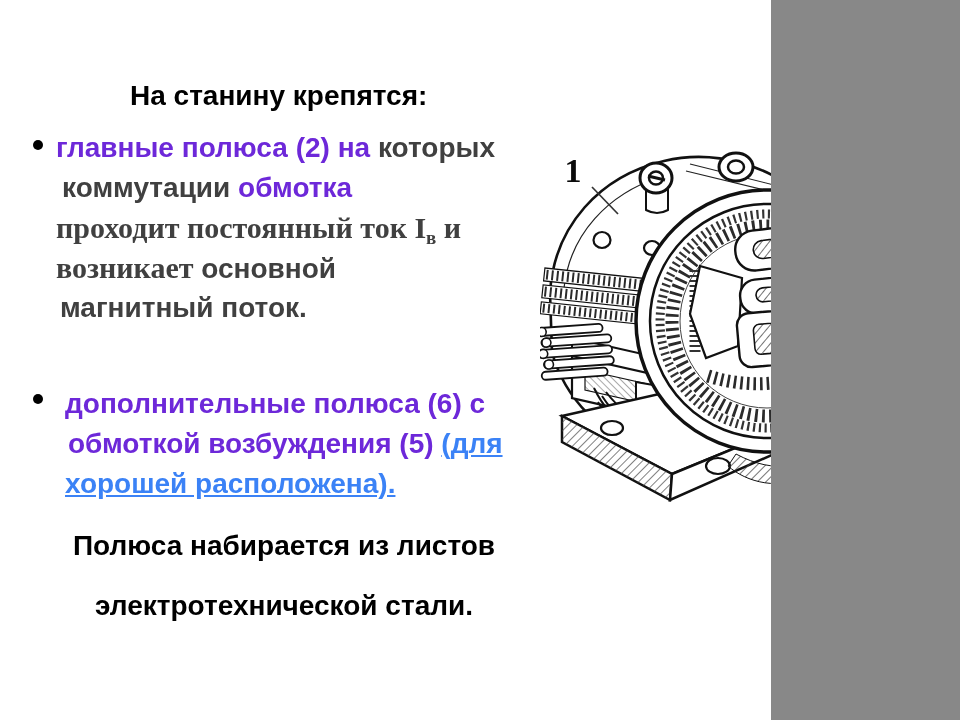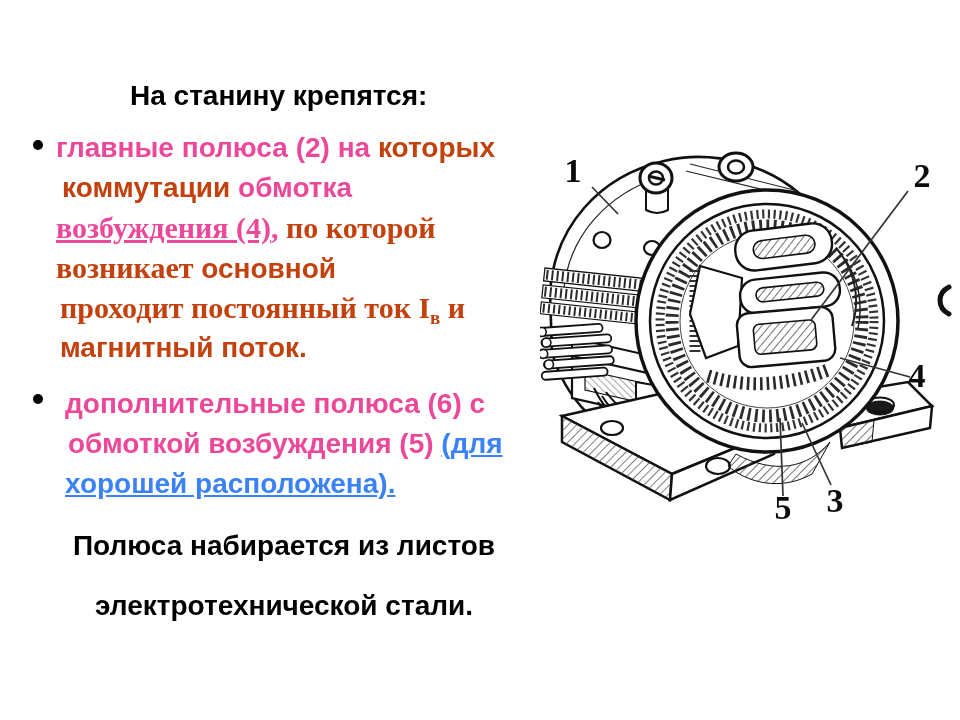--- a/index.html
+++ b/index.html
@@ -1,17 +1,17 @@
 <!DOCTYPE html>
 <html><head>
 <meta charset="utf-8">
 <style>
   html,body{margin:0;padding:0;background:#888;}
   .slide{
-    position:relative;width:960px;height:720px;background:#ffffff;
+    position:relative;width:771px;height:720px;background:#ffffff;
     overflow:hidden;font-family:"Liberation Sans",sans-serif;
   }
   .title{
     position:absolute;left:130px;top:80px;
     font-size:28px;font-weight:700;color:#000;white-space:nowrap;
   }
   .bullet-dot{
     position:absolute;width:10px;height:10px;border-radius:50%;background:#000;
   }
   .dot1{left:33px;top:140px;}
@@ -25,22 +25,22 @@
   }
   .b1 .ln:nth-child(2){padding-left:6px;}
   .b1 .ln:nth-child(5),.b1 .ln:nth-child(6){padding-left:4px;}
   .b2 .ln:nth-child(1){padding-left:9px;}
   .b2 .ln:nth-child(2){padding-left:12px;}
   .b2 .ln:nth-child(3){padding-left:9px;}
   .footer{
     position:absolute;left:28px;top:506px;width:512px;text-align:center;
   }
   .footer .ln{font-size:28px;margin-top:20px;}
-  .c-red{color:#ec4899;}
-  .c-blue{color:#c2410c;}
+  .c-red{color:#6d28d9;}
+  .c-blue{color:#404040;}
   .c-black{color:#3b82f6;text-decoration:underline;}
   .f-serif{font-family:"Liberation Serif",serif;font-size:30px;}
   .u{text-decoration:underline;}
   .ln sub{font-size:19px;line-height:0;vertical-align:-6px;}
   .figure{position:absolute;left:540px;top:130px;}
   .fig-label{
     font-family:"Liberation Serif",serif;font-weight:700;font-size:34px;fill:#0b0b0b;
   }
 </style>
 </head>
@@ -49,23 +49,22 @@
 <div class="slide">
 
   <div class="title">На станину крепятся:</div>
 
   <div class="bullet-dot dot1"></div>
   <div class="bullet-dot dot2"></div>
 
   <div class="tblock b1">
     <div class="ln"><span class="c-red"> главные полюса (2)  на </span><span class="c-blue">которых</span></div>
     <div class="ln"><span class="c-blue">коммутации </span><span class="c-red">обмотка</span></div>
-    <div class="ln"><span class="c-red f-serif u">возбуждения (4)</span><span class="c-red f-serif">,</span><span class="c-blue f-serif"> по которой</span></div>
+    <div class="ln"><span class="c-blue f-serif">проходит постоянный ток  I</span><sub class="c-blue f-serif">в</sub><span class="c-blue f-serif"> и</span></div>
     <div class="ln"><span class="c-blue f-serif">возникает</span><span class="c-blue"> основной</span></div>
-    <div class="ln"><span class="c-blue f-serif">проходит постоянный ток  I</span><sub class="c-blue f-serif">в</sub><span class="c-blue f-serif"> и</span></div>
     <div class="ln"><span class="c-blue">магнитный поток.</span></div>
   </div>
 
   <div class="tblock b2">
     <div class="ln"><span class="c-red">дополнительные полюса (6) с</span></div>
     <div class="ln"><span class="c-red">обмоткой возбуждения (5) </span><span class="c-black">(для</span></div>
     <div class="ln"><span class="c-black">хорошей расположена).</span></div>
   </div>
 
   <div class="footer">

